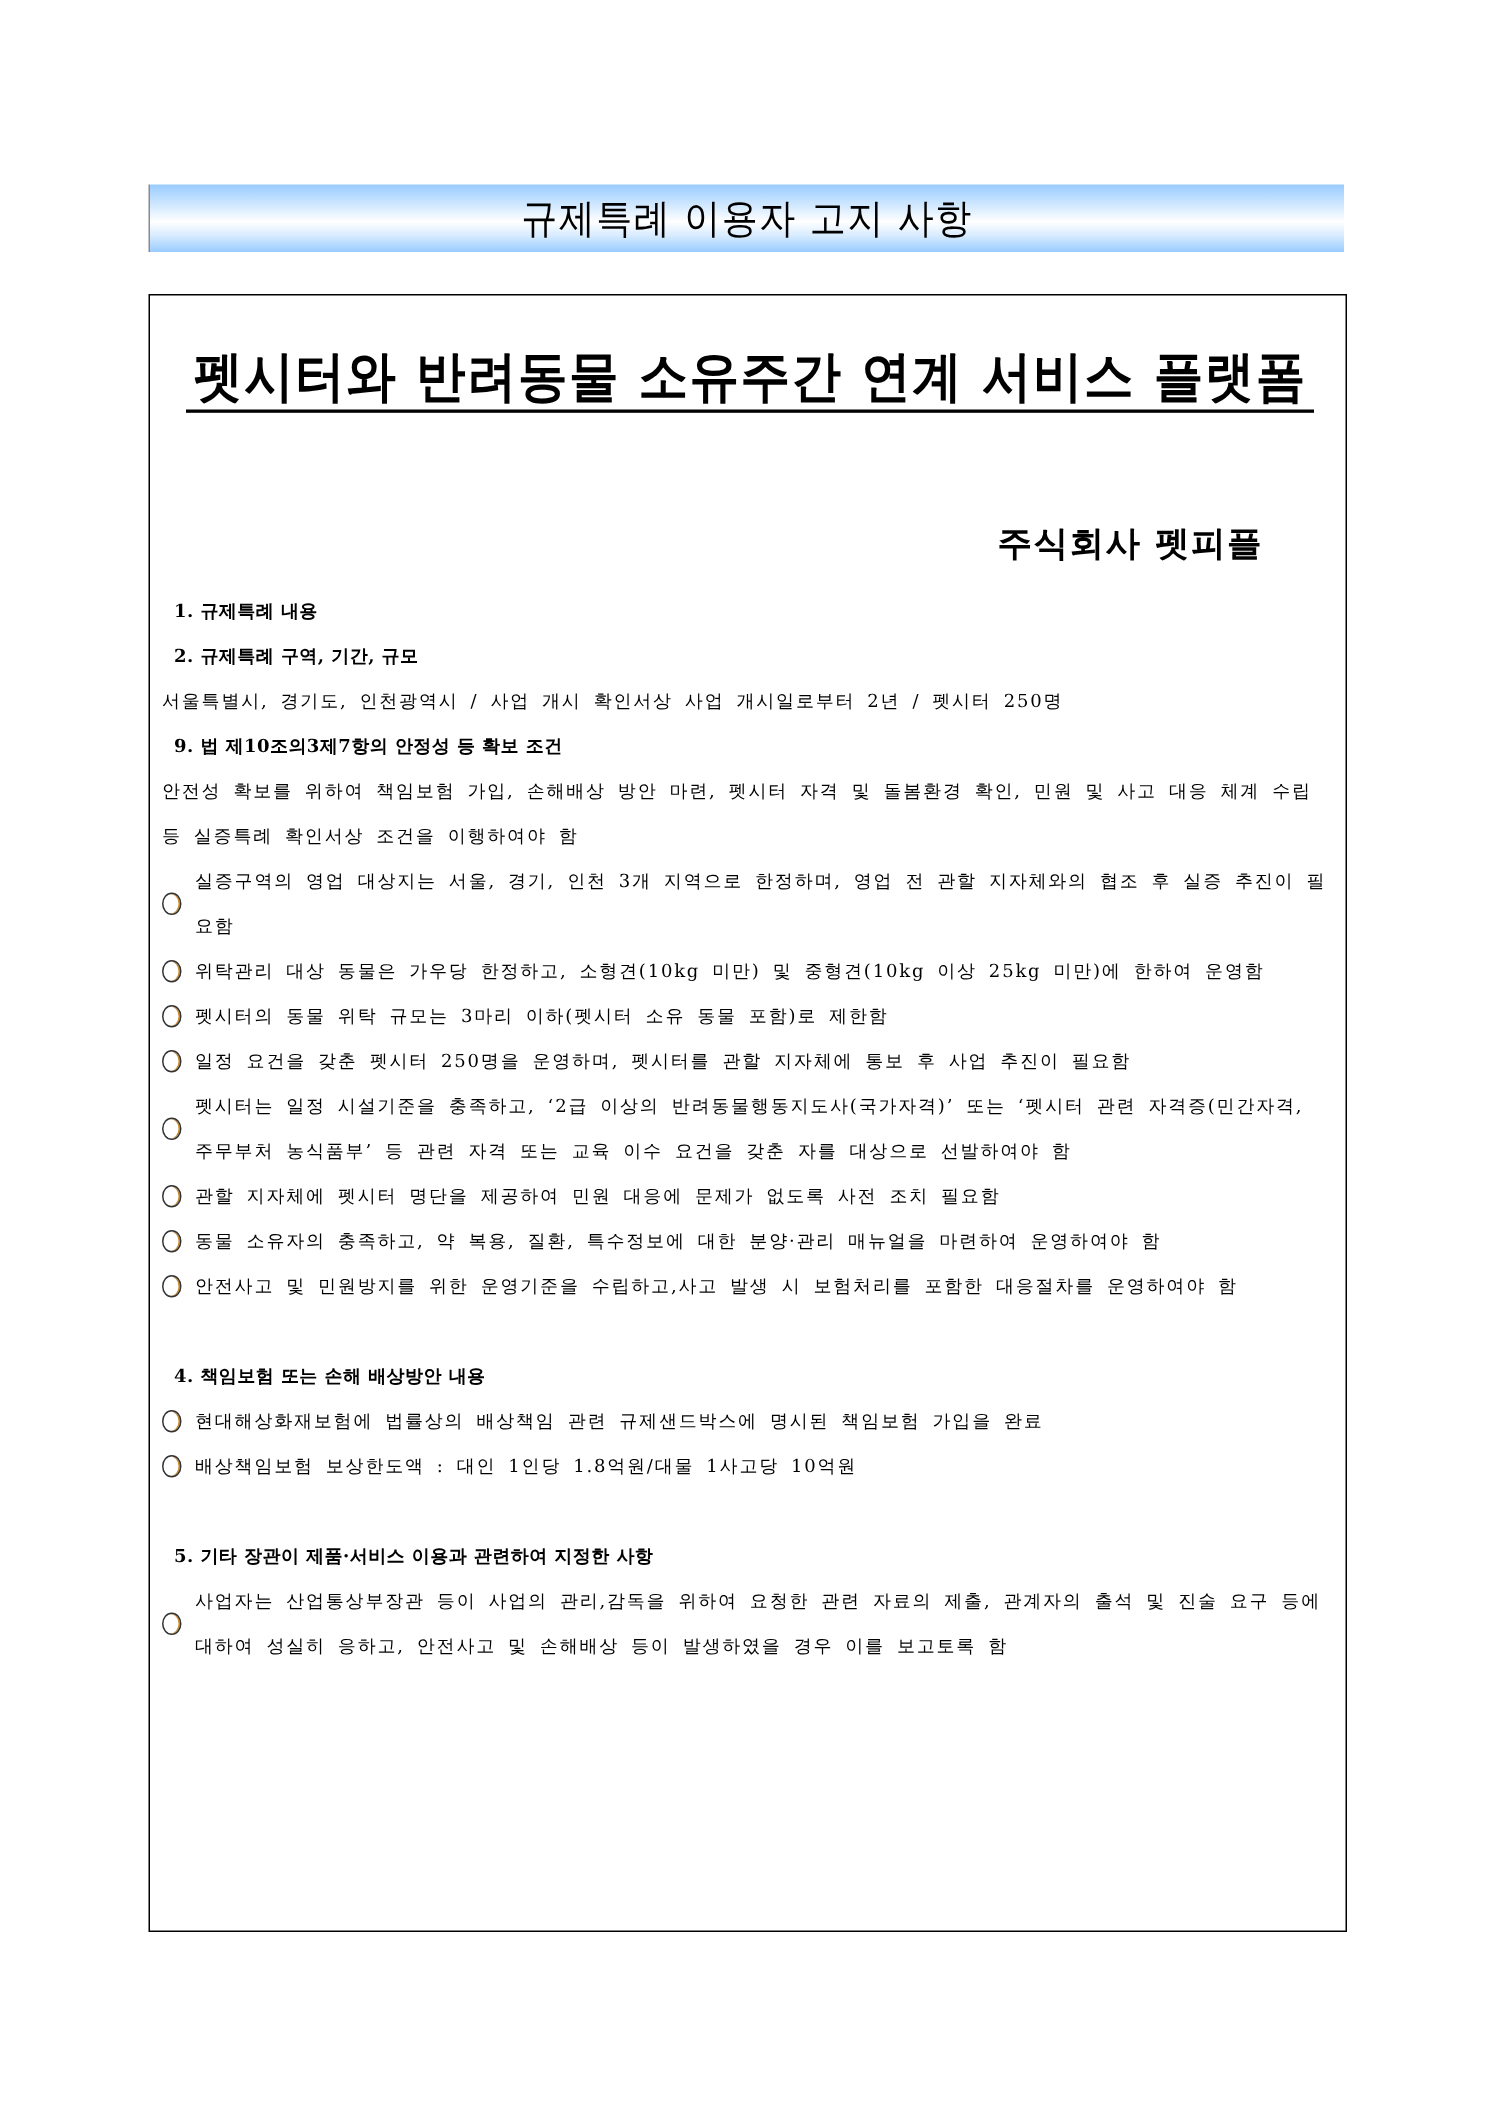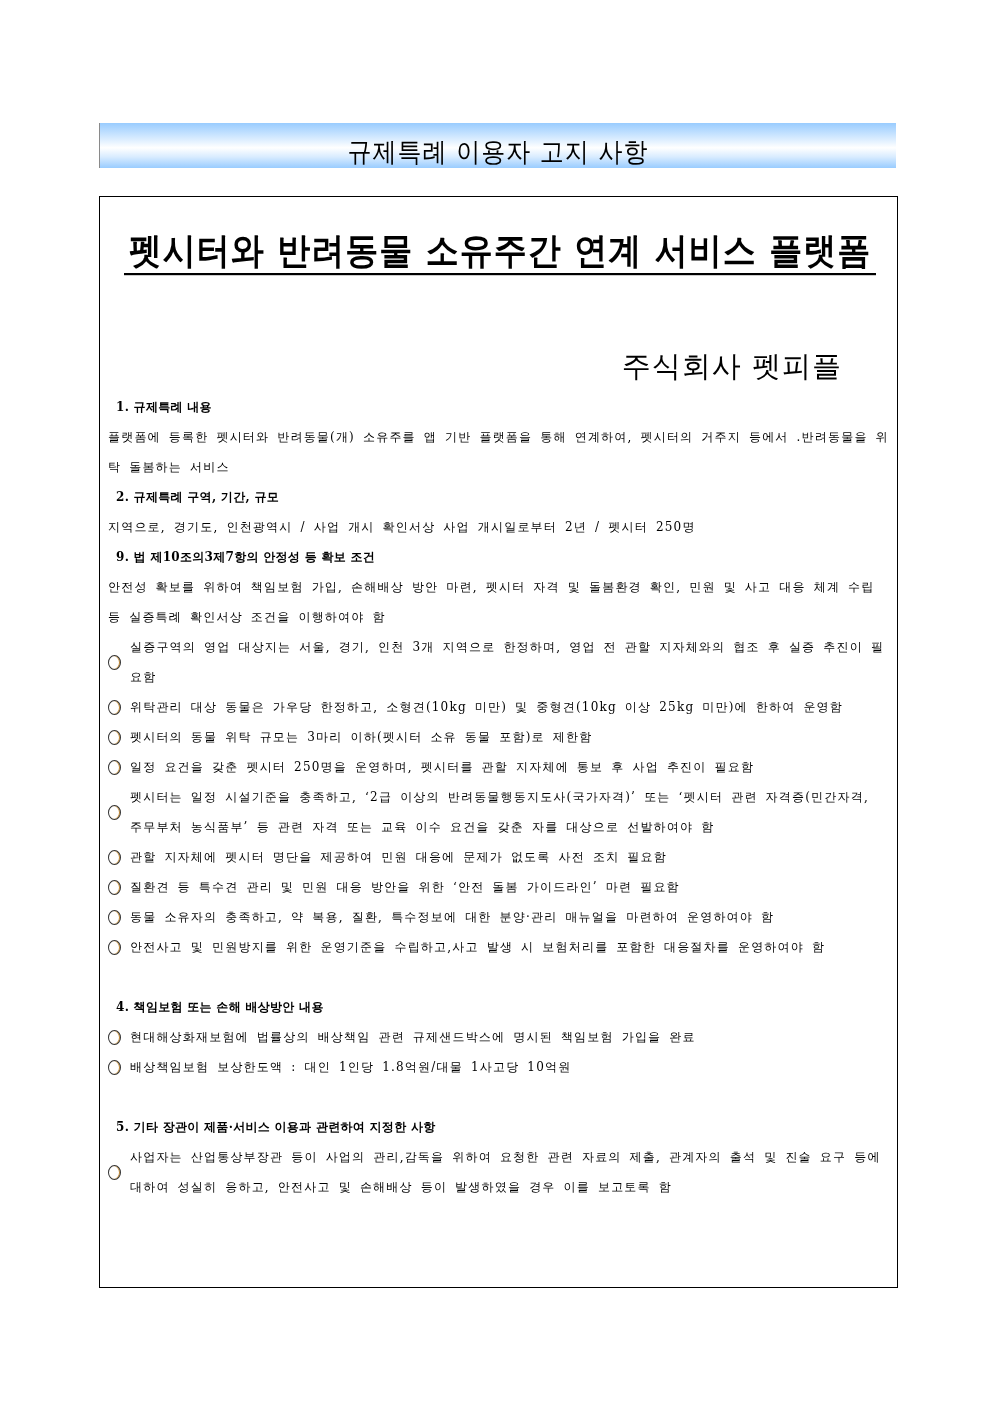--- a/index.html
+++ b/index.html
@@ -17,21 +17,21 @@
     }
     .banner {
       position: absolute;
       left: 99px;
       top: 123px;
       width: 797px;
       height: 45px;
       background: linear-gradient(to bottom, #99ccff 0%, #d9ecff 35%, #ffffff 55%, #d9ecff 75%, #99ccff 100%);
       border-left: 1px solid #8a8a8a;
       display: flex;
-      align-items: flex-end;
+      align-items: center;
       justify-content: center;
       box-sizing: border-box;
     }
     .banner-title {
       font-family: "DejaVu Sans", sans-serif;
       font-size: 24px;
       font-weight: normal;
       letter-spacing: 1px;
       transform: scaleY(1.12);
     }
@@ -59,22 +59,22 @@
       border-bottom: 2.5px solid #000;
       padding-bottom: 0;
       transform: scaleY(1.1);
       transform-origin: top;
     }
     .company {
       position: absolute;
       right: 55px;
       top: 150px;
       font-family: "DejaVu Sans", sans-serif;
-      font-weight: normal;
-      font-size: 29px;
+      font-weight: bold;
+      font-size: 23px;
       letter-spacing: 1px;
     }
     .content {
       position: absolute;
       left: 8px;
       top: 195px;
       width: 782px;
       font-family: "DejaVu Serif", "Liberation Serif", serif;
       font-size: 12px;
       line-height: 30px;
@@ -121,24 +121,23 @@
   <span class="banner-title">규제특례 이용자 고지 사항</span>
 </div>
 
 <div class="box">
   <div class="doc-title">펫시터와 반려동물 소유주간 연계 서비스 플랫폼</div>
   <div class="company">주식회사 펫피플</div>
 
   <div class="content">
 
     <div class="section-head">1. 규제특례 내용</div>
-    <div class="para">플랫폼에 등록한 펫시터와 반려동물(개) 소유주를 앱 기반 플랫폼을 통해 연계하여, 펫시터의 거주지 등에서 .반려동물을 위탁 돌봄하는 서비스</div>
 
     <div class="section-head">2. 규제특례 구역, 기간, 규모</div>
-    <div class="para">지역으로, 경기도, 인천광역시 / 사업 개시 확인서상 사업 개시일로부터 2년 / 펫시터 250명</div>
+    <div class="para">서울특별시, 경기도, 인천광역시 / 사업 개시 확인서상 사업 개시일로부터 2년 / 펫시터 250명</div>
 
     <div class="section-head">9. 법 제10조의3제7항의 안정성 등 확보 조건</div>
     <div class="para">안전성 확보를 위하여 책임보험 가입, 손해배상 방안 마련, 펫시터 자격 및 돌봄환경 확인, 민원 및 사고 대응 체계 수립 등 실증특례 확인서상 조건을 이행하여야 함</div>
 
     <div class="bullet">
       <span class="mark">
           <span class="circle"></span>
         </span>
       <span class="txt">실증구역의 영업 대상지는 서울, 경기, 인천 3개 지역으로 한정하며, 영업 전 관할 지자체와의 협조 후 실증 추진이 필요함</span>
     </div>
@@ -169,26 +168,20 @@
     <div class="bullet">
       <span class="mark">
           <span class="circle"></span>
         </span>
       <span class="txt">관할 지자체에 펫시터 명단을 제공하여 민원 대응에 문제가 없도록 사전 조치 필요함</span>
     </div>
     <div class="bullet">
       <span class="mark">
           <span class="circle"></span>
         </span>
-      <span class="txt">질환견 등 특수견 관리 및 민원 대응 방안을 위한 ‘안전 돌봄 가이드라인’ 마련 필요함</span>
-    </div>
-    <div class="bullet">
-      <span class="mark">
-          <span class="circle"></span>
-        </span>
       <span class="txt">동물 소유자의 충족하고, 약 복용, 질환,  특수정보에 대한 분양·관리 매뉴얼을 마련하여 운영하여야 함</span>
     </div>
     <div class="bullet">
       <span class="mark">
           <span class="circle"></span>
         </span>
       <span class="txt">안전사고 및 민원방지를 위한 운영기준을 수립하고,사고 발생 시 보험처리를 포함한 대응절차를 운영하여야 함</span>
     </div>
 
     <div class="spacer"></div>

